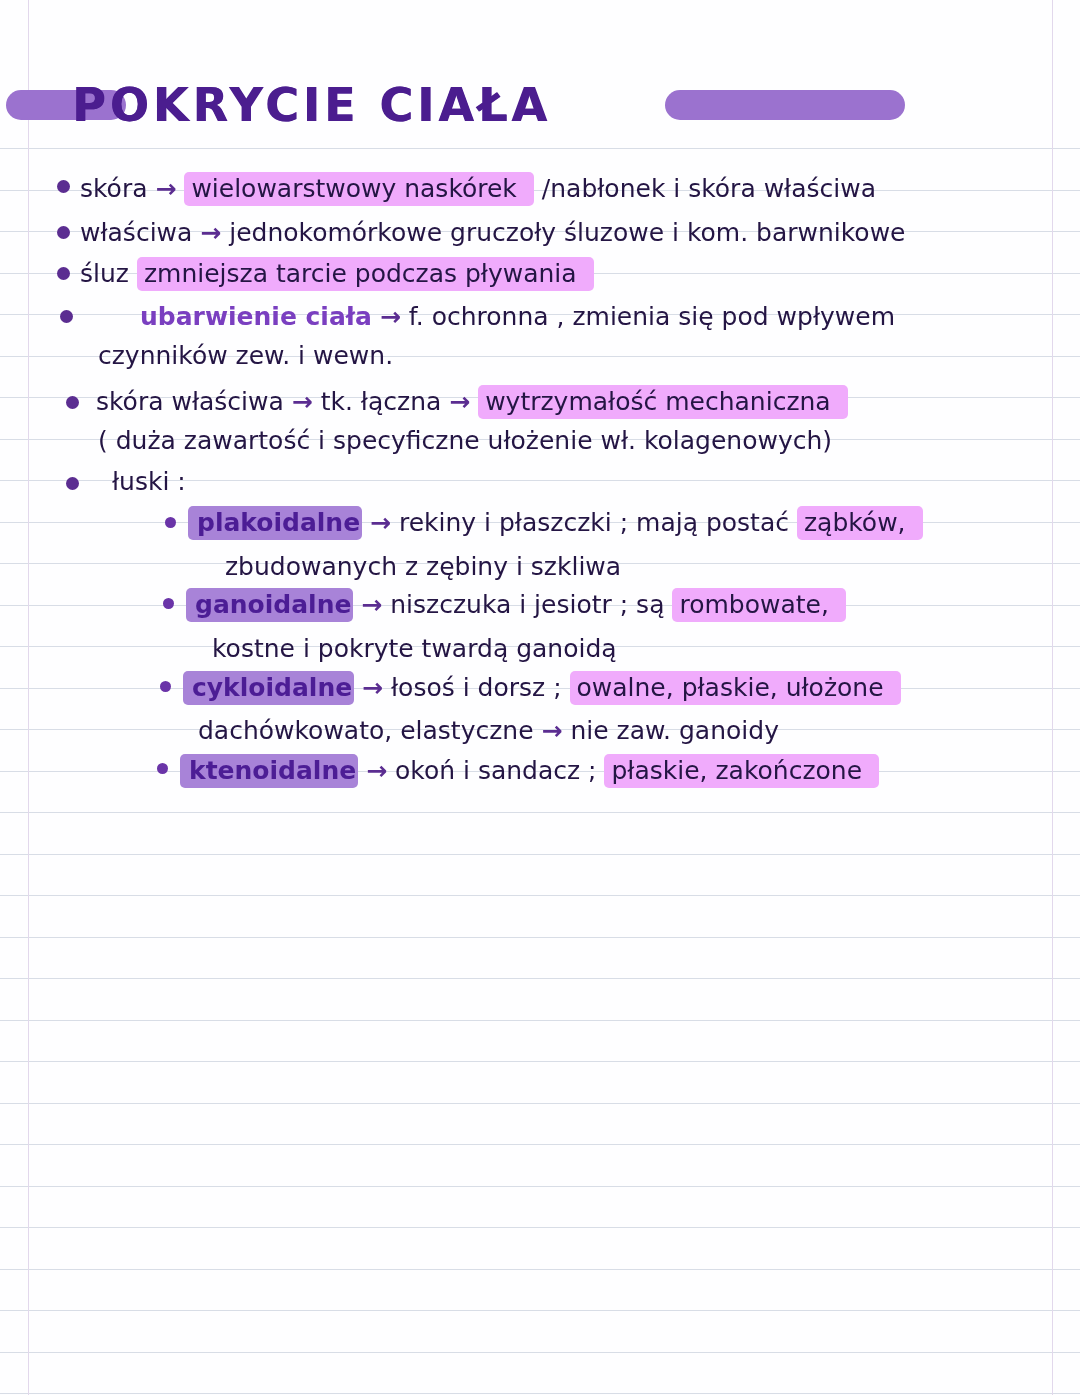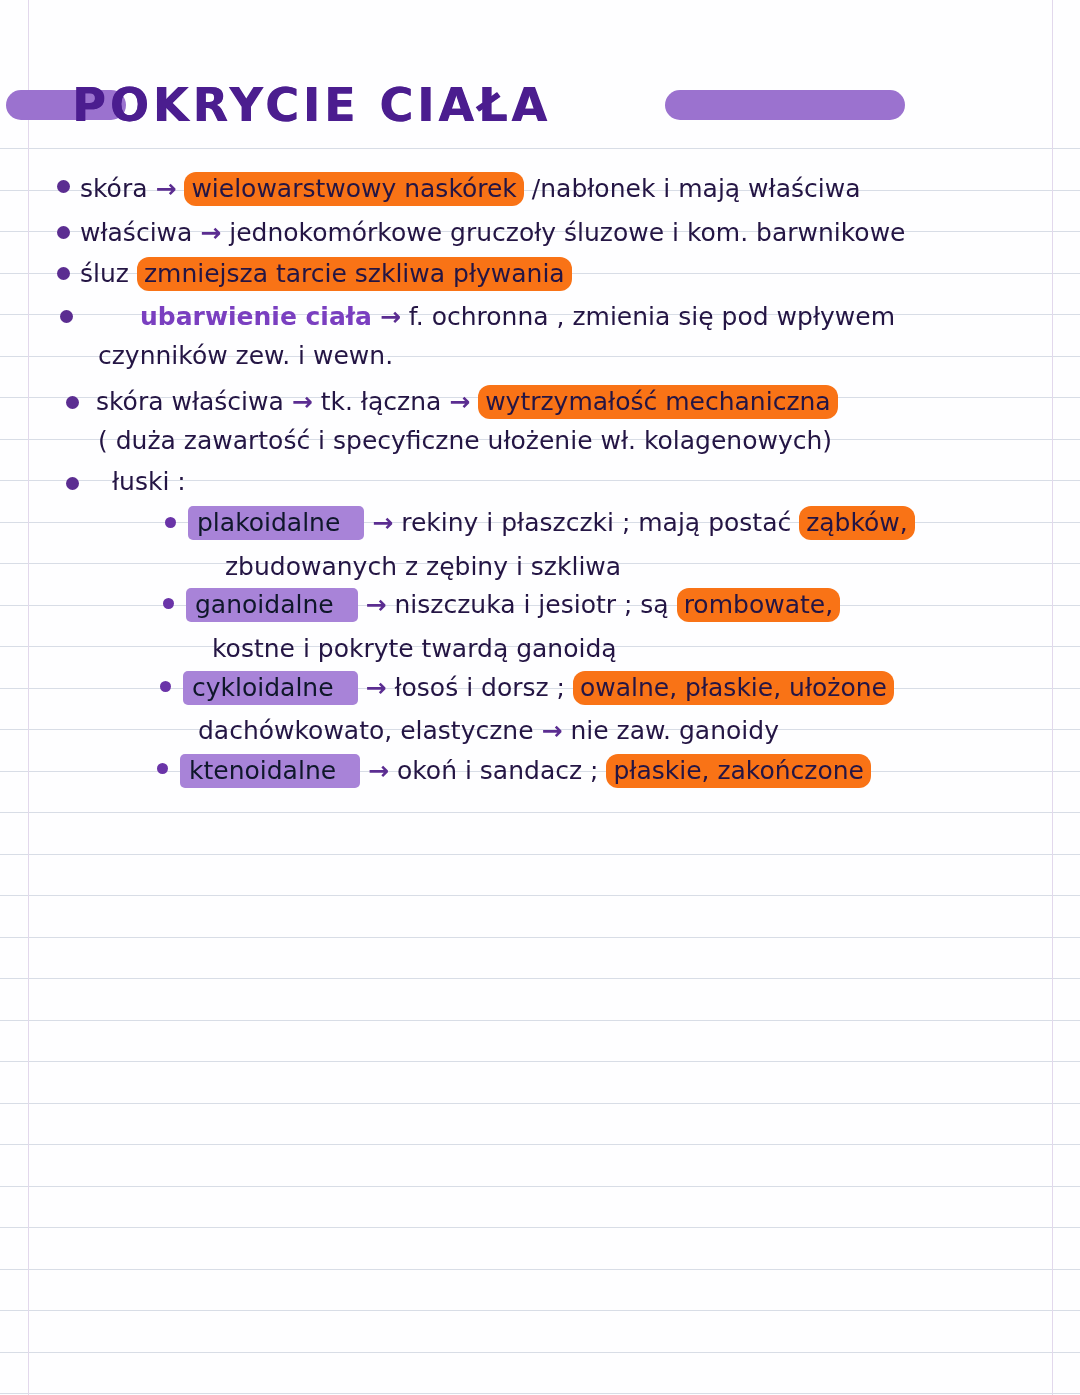--- a/index.html
+++ b/index.html
@@ -100,31 +100,31 @@
 
   .line {
     position: absolute;
     font-size: 25px;
     line-height: 30px;
     color: #241544;
     white-space: nowrap;
   }
 
   .hl {
-    background: #f97316;
-    border-radius: 12px;
-    padding: 2px 7px 3px 7px;
+    background: #f0abfc;
+    border-radius: 5px;
+    padding: 2px 17px 3px 7px;
     color: #241544;
   }
   .hl-strong {
     background: #a883d8;
     border-radius: 5px;
-    padding: 2px 24px 3px 9px;
-    color: #0f172a;
-    font-weight: 400;
+    padding: 2px 2px 3px 9px;
+    color: #4c1d95;
+    font-weight: 700;
   }
   .purple-text {
     color: #7a3fc0;
     margin-left: 44px;
   }
   .arrow {
     color: #5b2d91;
     font-weight: 700;
   }
   .arrow.thin { font-weight: 600; }
@@ -179,34 +179,34 @@
     <div class="title-bar" id="title-bar-left"></div>
     <div class="title-bar" id="title-bar-right"></div>
     <div id="title-text" class="ink">POKRYCIE  CIAŁA</div>
   </div>
 
   <div class="dot" style="left:57px; top:180px;"></div>
   <div class="line" style="left:80px; top:174px;">
     <span>skóra</span>
     <span class="arrow">→</span>
     <span class="hl">wielowarstwowy  naskórek</span>
-    <span>/nabłonek  i  mają  właściwa</span>
+    <span>/nabłonek  i  skóra  właściwa</span>
   </div>
 
   <div class="dot" style="left:57px; top:226px;"></div>
   <div class="line" style="left:80px; top:218px;">
     <span>właściwa</span>
     <span class="arrow">→</span>
     <span>jednokomórkowe  gruczoły  śluzowe  i  kom. barwnikowe</span>
   </div>
 
   <div class="dot" style="left:57px; top:267px;"></div>
   <div class="line" style="left:80px; top:259px;">
     <span>śluz</span>
-    <span class="hl">zmniejsza  tarcie  szkliwa  pływania</span>
+    <span class="hl">zmniejsza  tarcie  podczas  pływania</span>
   </div>
 
   <div class="dot" style="left:60px; top:310px;"></div>
   <div class="line" style="left:96px; top:302px;">
     <span class="purple-text bold">ubarwienie ciała</span>
     <span class="arrow">→</span>
     <span>f. ochronna ,  zmienia  się pod   wpływem</span>
   </div>
   <div class="line" style="left:98px; top:341px;">czynników  zew.  i  wewn.</div>
 

